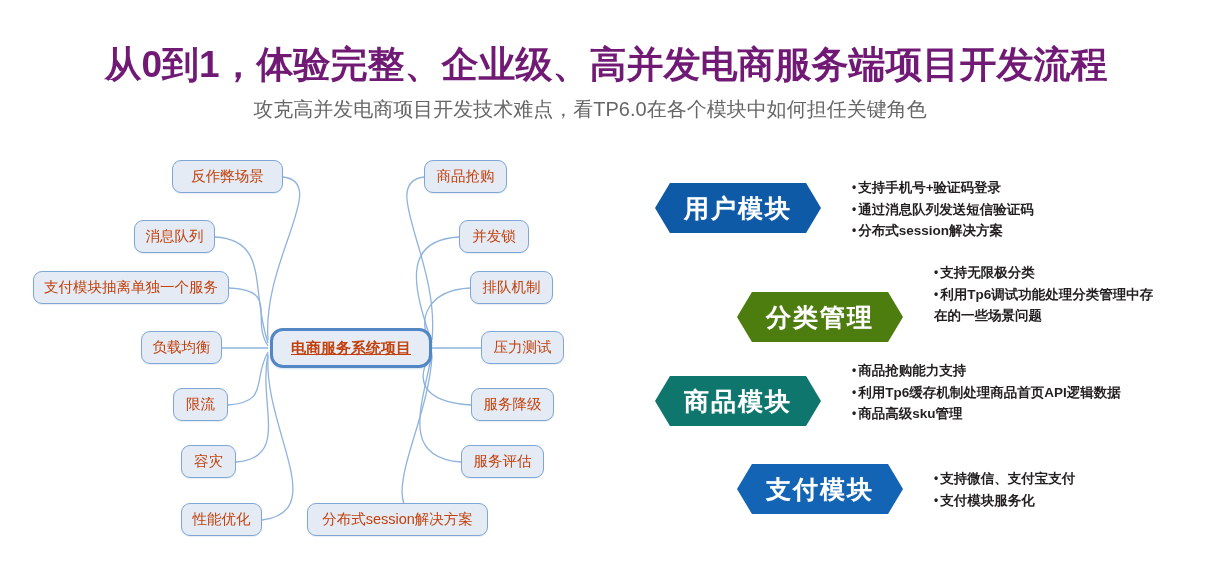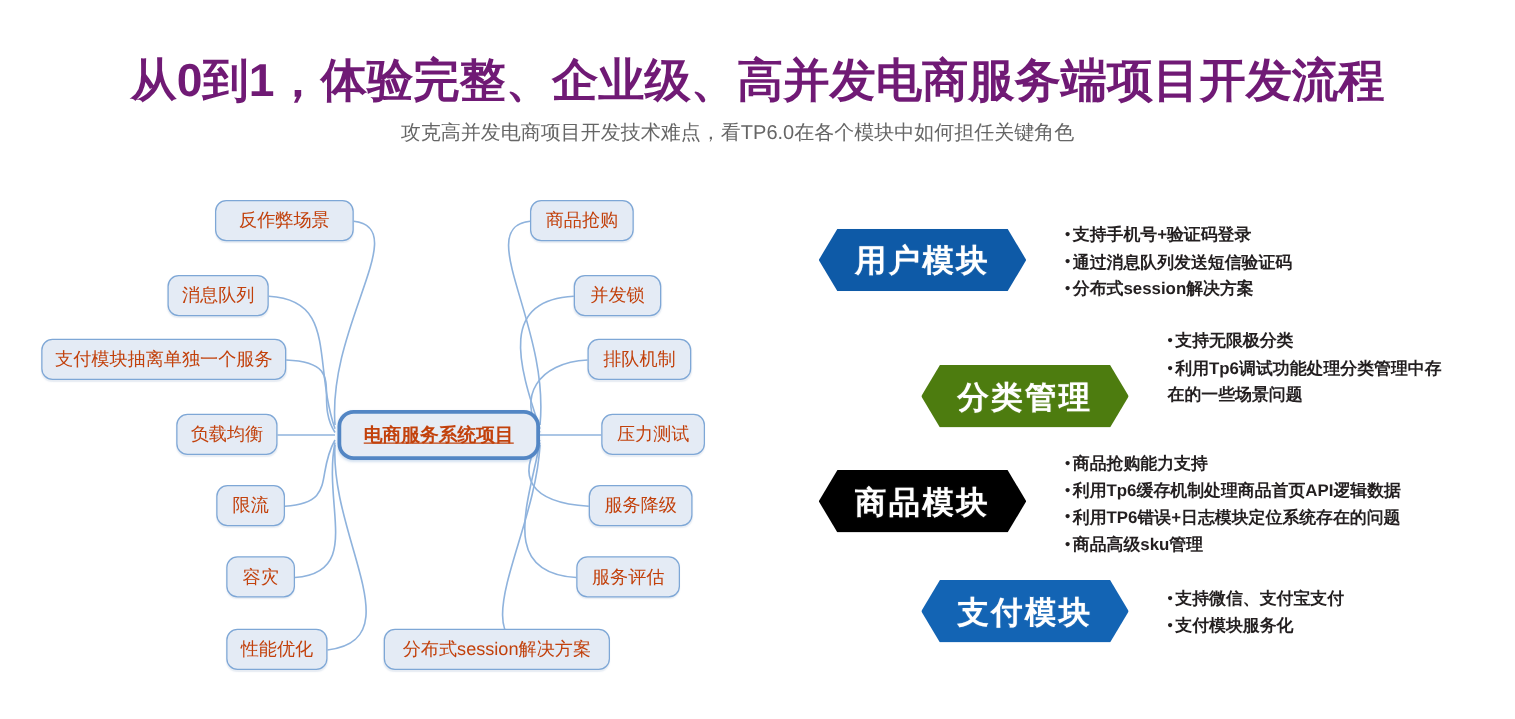--- a/index.html
+++ b/index.html
@@ -18,21 +18,21 @@
     text-align:center;
     font-size:37px;
     font-weight:bold;
     color:#701a75;
     letter-spacing:0px;
     white-space:nowrap;
   }
   .page-subtitle{
     position:absolute;left:0;top:96px;width:1180px;
     text-align:center;
-    font-size:16px;
+    font-size:20px;
     color:#666666;
     white-space:nowrap;
   }
 
   
   .mindmap{position:absolute;left:0;top:140px;width:660px;height:420px;}
   .mm-svg{position:absolute;left:0;top:0;width:660px;height:420px;}
 
   .node{
     position:absolute;
@@ -150,25 +150,24 @@
 
   <div class="module" style="left:0;top:0;">
     <div class="banner" style="position:absolute;left:737px;top:292px;width:166px;height:50px;background:#4d7c0f;">分类管理</div>
     <div class="bullets" style="left:915px;top:262px;width:228px;">
       <div class="bl">支持无限极分类</div>
       <div class="bl wrap">利用Tp6调试功能处理分类管理中存在的一些场景问题</div>
     </div>
   </div>
 
   <div class="module" style="left:0;top:0;">
-    <div class="banner" style="position:absolute;left:655px;top:376px;width:166px;height:50px;background:#000000;">商品模块</div>
+    <div class="banner" style="position:absolute;left:655px;top:376px;width:166px;height:50px;background:#0f766e;">商品模块</div>
     <div class="bullets" style="left:833px;top:360px;width:330px;">
       <div class="bl">商品抢购能力支持</div>
       <div class="bl">利用Tp6缓存机制处理商品首页API逻辑数据</div>
-      <div class="bl">利用TP6错误+日志模块定位系统存在的问题</div>
       <div class="bl">商品高级sku管理</div>
     </div>
   </div>
 
   <div class="module" style="left:0;top:0;">
     <div class="banner" style="position:absolute;left:737px;top:464px;width:166px;height:50px;background:#1364b4;">支付模块</div>
     <div class="bullets" style="left:915px;top:468px;width:240px;">
       <div class="bl">支持微信、支付宝支付</div>
       <div class="bl">支付模块服务化</div>
     </div>

